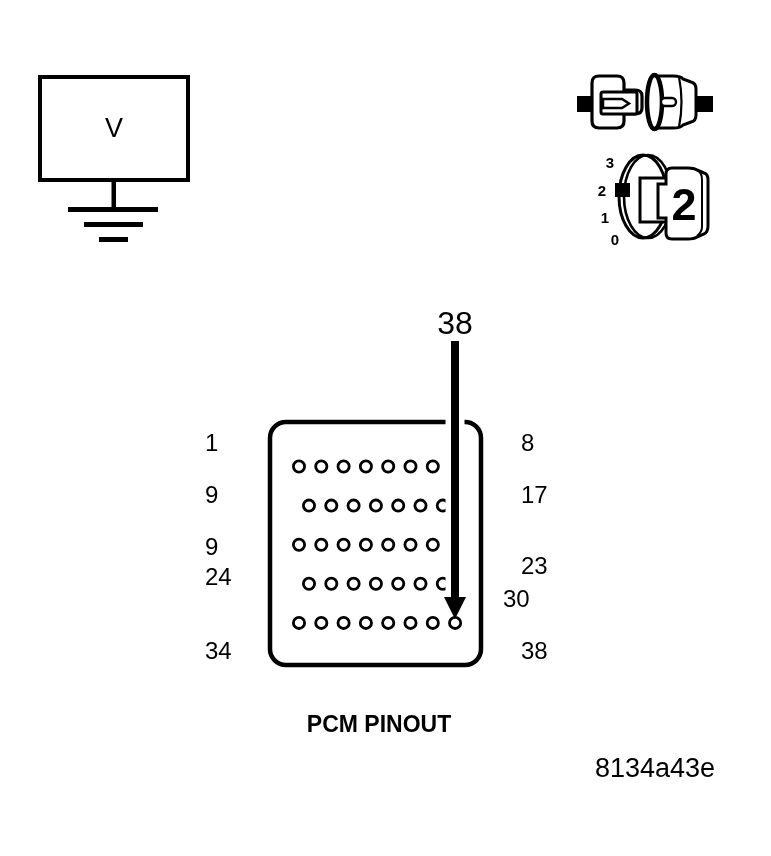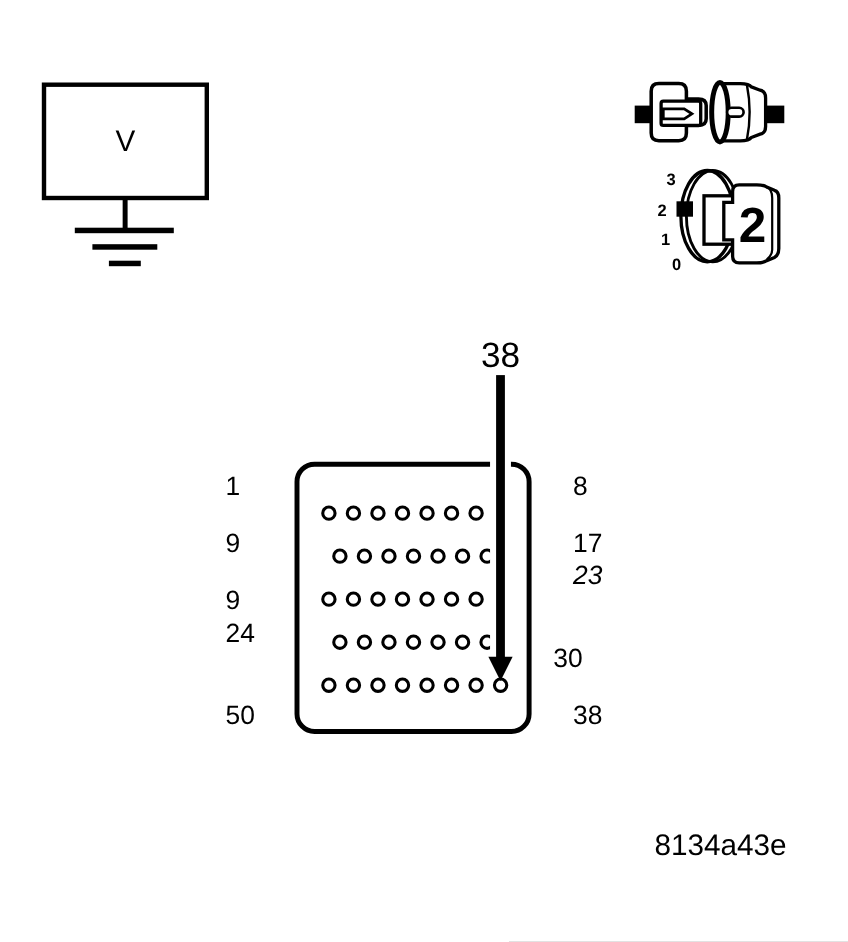--- a/index.html
+++ b/index.html
@@ -121,24 +121,25 @@
       </g>
     <rect class="halo" x="445.5" y="337" width="19" height="276"></rect>
     <rect class="ink-fill" x="451" y="341" width="8" height="258"></rect>
     <polygon class="ink-fill" points="444,597 466,597 455,619"></polygon>
   </svg>
 
   <div class="abs pin-label" style="left:205px; top:430px;">1</div>
   <div class="abs pin-label" style="left:205px; top:482px;">9</div>
   <div class="abs pin-label" style="left:205px; top:534px;">9</div>
   <div class="abs pin-label" style="left:205px; top:564px;">24</div>
-  <div class="abs pin-label" style="left:205px; top:638px;">50</div>
+  <div class="abs pin-label" style="left:205px; top:638px;">34</div>
 
   <div class="abs pin-label" style="left:521px; top:430px;">8</div>
   <div class="abs pin-label" style="left:521px; top:482px;">17</div>
-  <div class="abs pin-label" style="left:521px; top:511px;font-style:italic;">23</div>
+  <div class="abs pin-label" style="left:521px; top:553px;">23</div>
   <div class="abs pin-label" style="left:503px; top:586px;">30</div>
   <div class="abs pin-label" style="left:521px; top:638px;">38</div>
 
+  <div class="abs caption" style="top:711px;">PCM PINOUT</div>
 
   <div class="abs figure-code">8134a43e</div>
 
 </div>
 
 </body></html>

